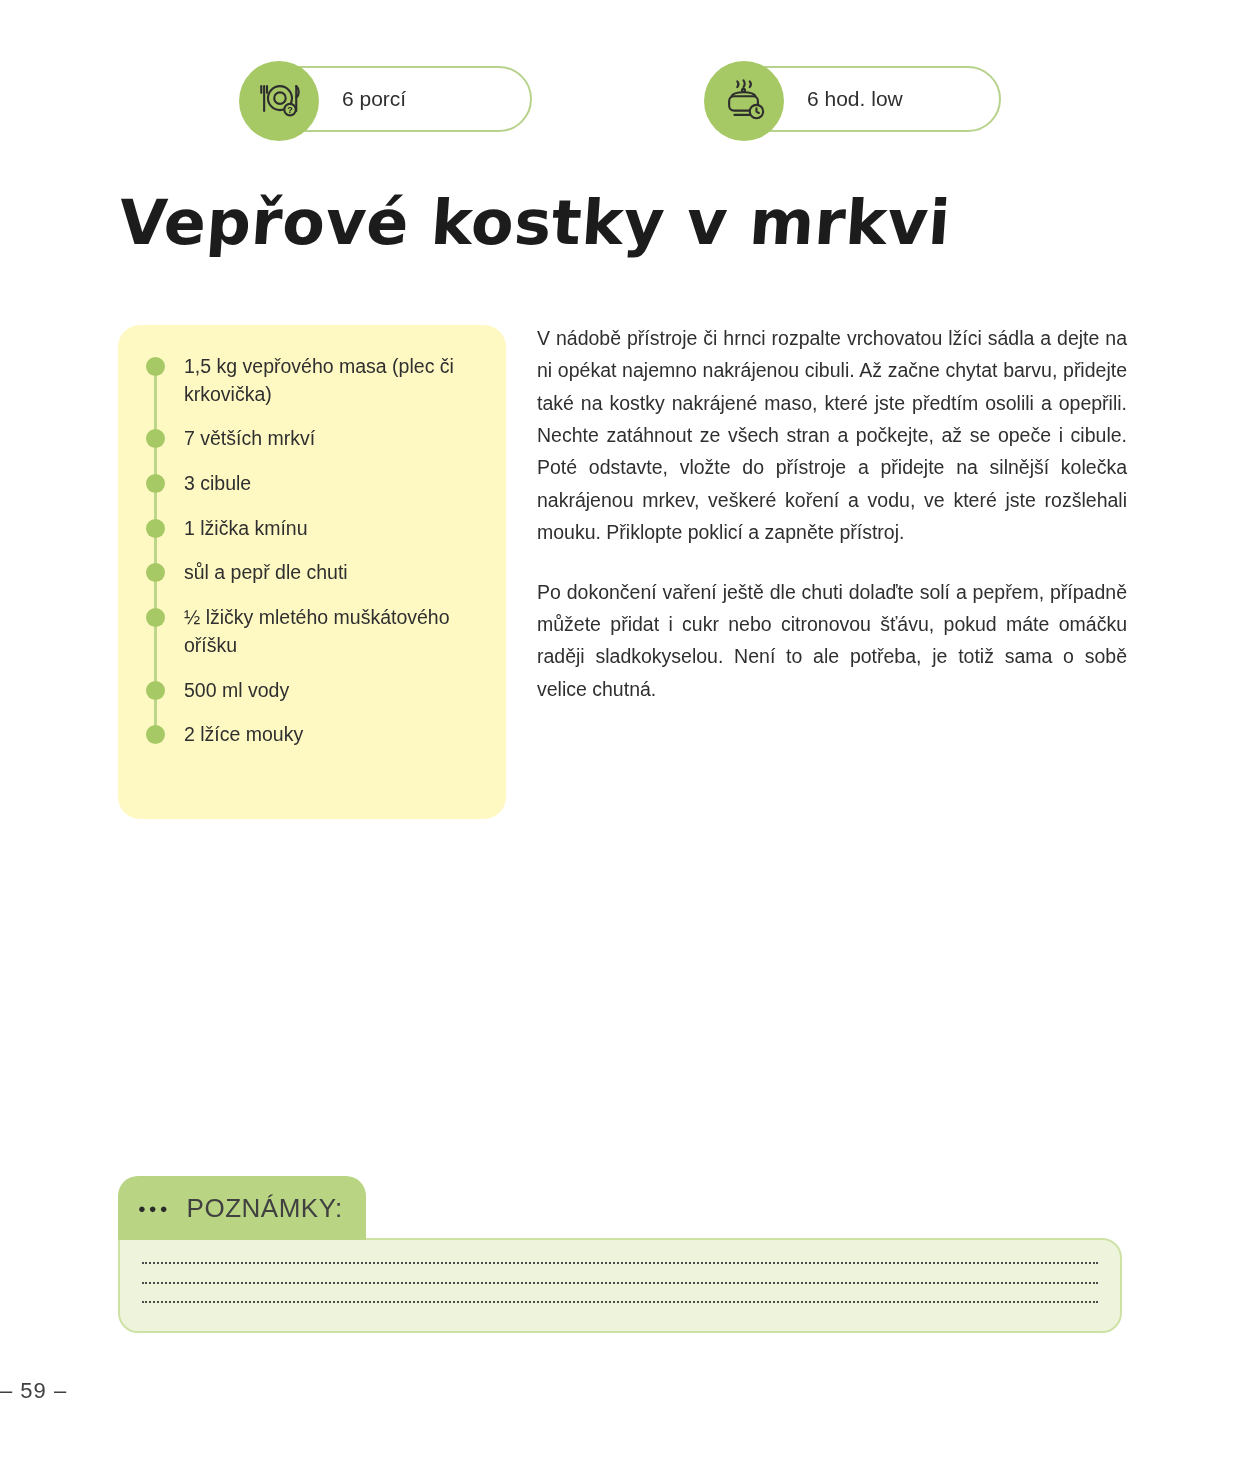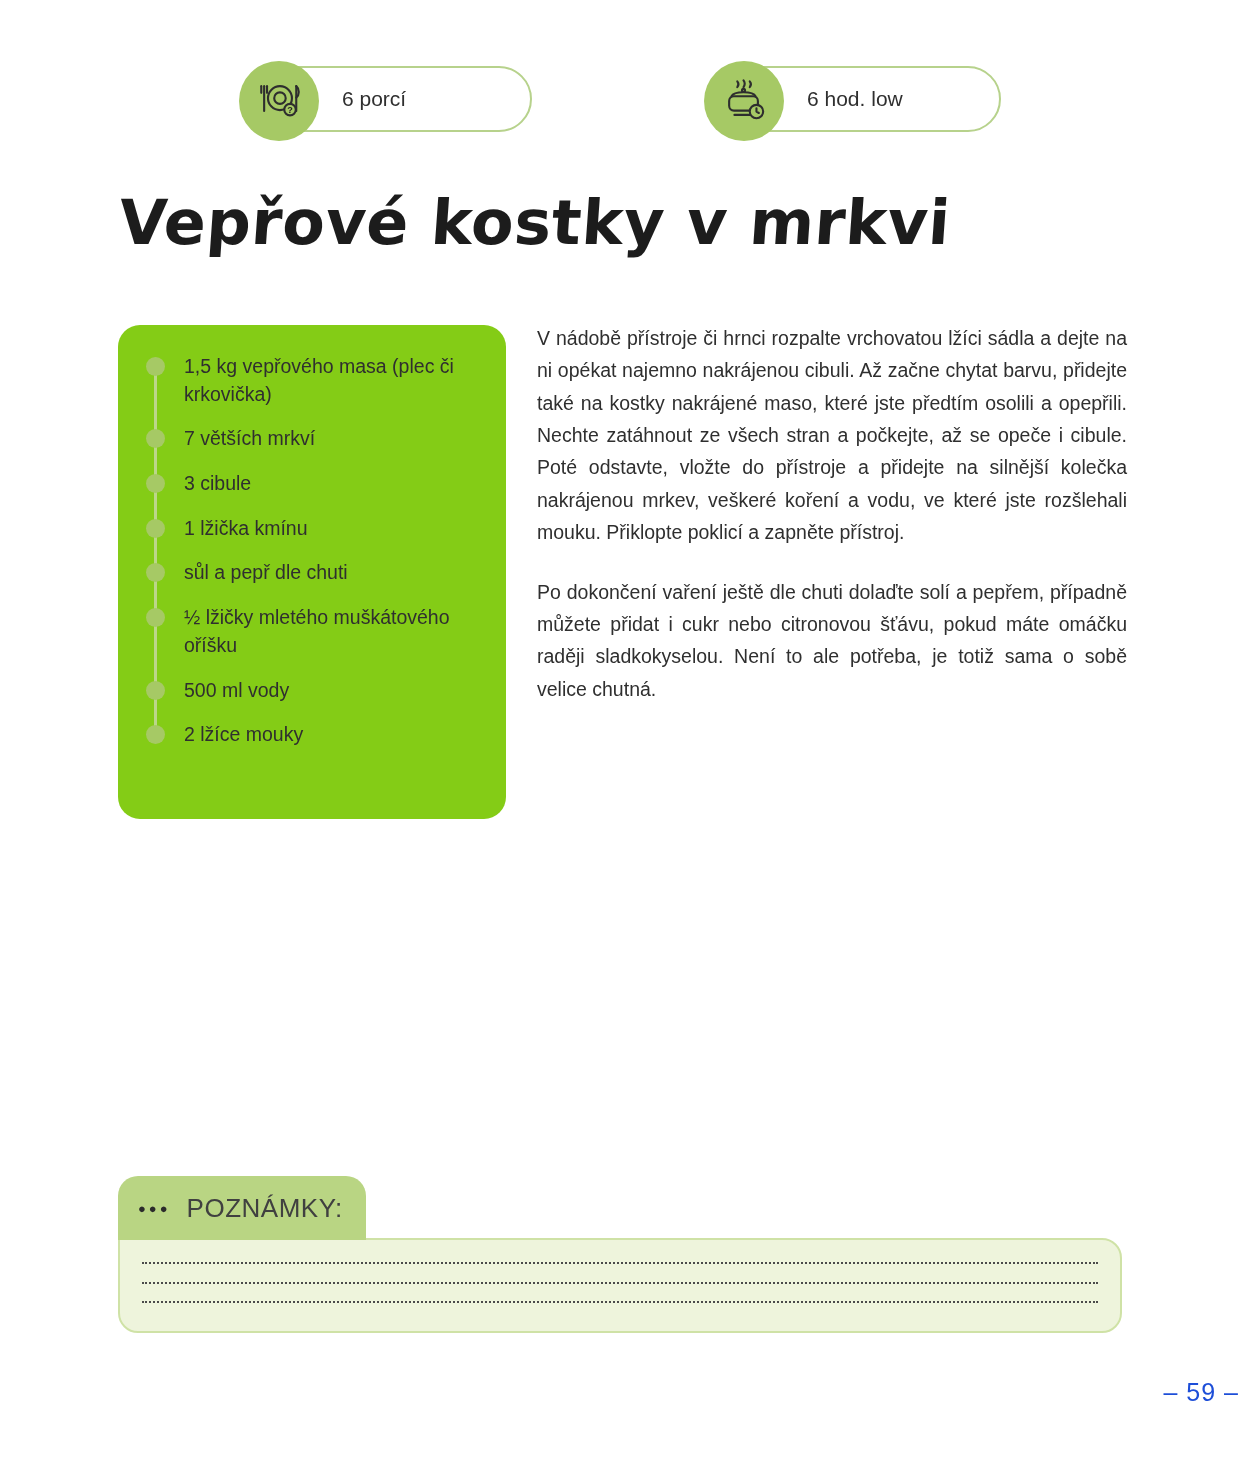--- a/index.html
+++ b/index.html
@@ -55,21 +55,21 @@
     transform: skewX(-4deg);
     white-space: nowrap;
   }
 
   
   .ingredients-panel {
     position: absolute;
     left: 118px; top: 325px;
     width: 388px;
     min-height: 494px;
-    background: #84cc16;
+    background: #fef9c3;
     border-radius: 22px;
     padding: 28px 20px 28px 26px;
   }
   .ingredients-list {
     list-style: none;
     margin: 0; padding: 0;
     position: relative;
   }
   .ingredients-list::before {
     content: "";
@@ -146,24 +146,24 @@
   .note-line {
     height: 0;
     border-bottom: 2px dotted #4a4a4a;
   }
 
   
   .page-number {
     position: absolute;
     left: 0; top: 1378px;
     width: 100%;
-    text-align: right;
-    font-size: 25px;
+    text-align: left;
+    font-size: 22px;
     letter-spacing: 1px;
-    color: #1d4ed8;
+    color: #404040;
   }
 
   svg { display: block; }
 </style>
 </head>
 <body>
 
 <div class="page">
 
   <div class="badge badge-servings">

